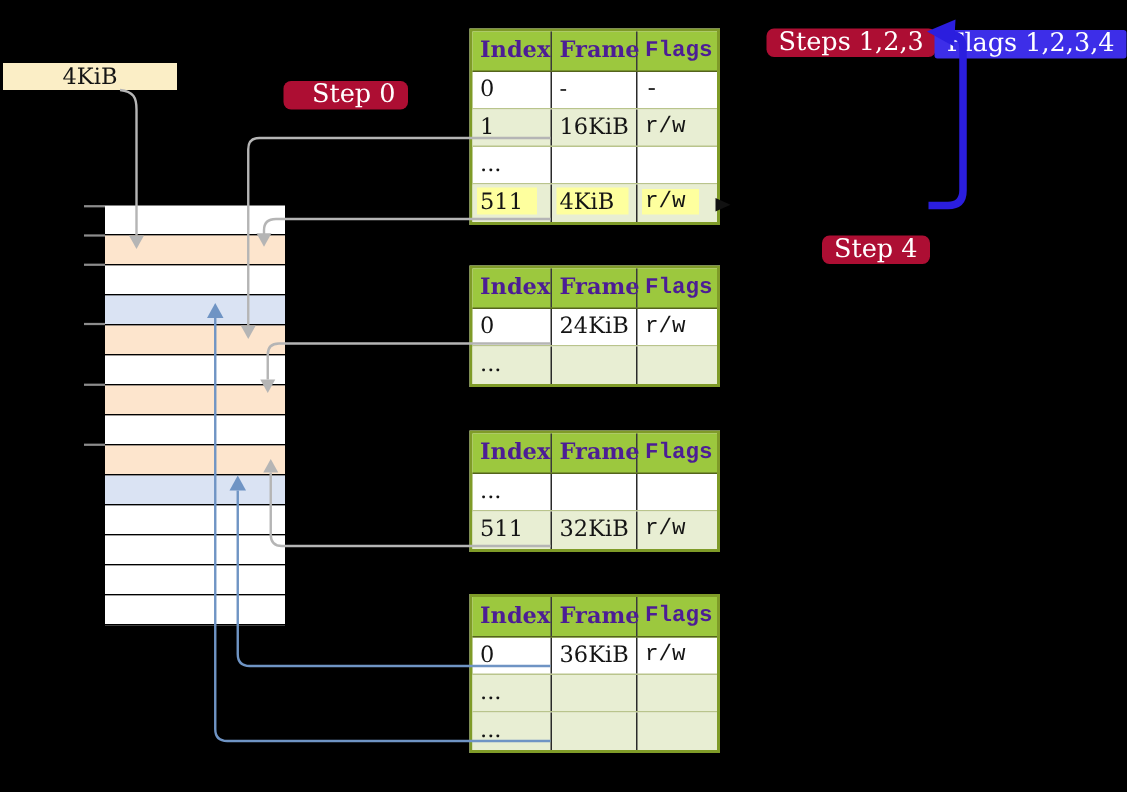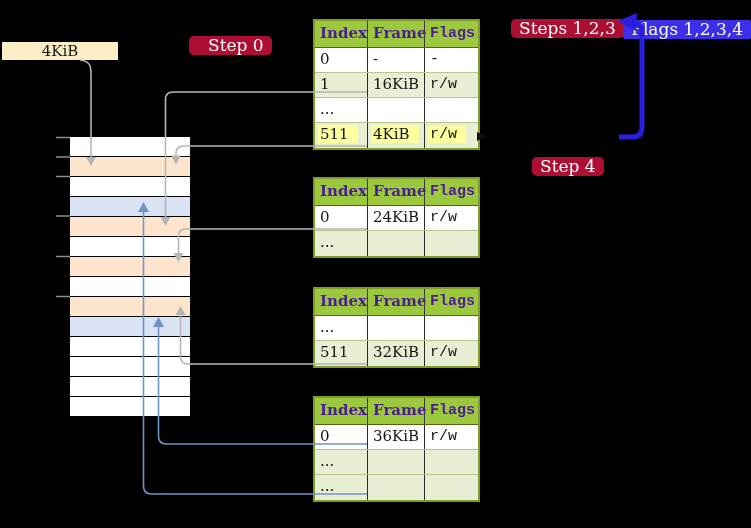--- a/index.html
+++ b/index.html
@@ -44,24 +44,24 @@
   .thickbluearr{fill:var(--arrow-blue);stroke:none;}
   .tick{stroke:#8c8c8c;stroke-width:1.5px;}
 </style>
 </head>
 <body>
 
 <div class="canvas">
 
   <div class="beige-box">4KiB</div>
 
-  <div class="badge crimson" style="left:189px;top:36px;padding-left:19px;">Step 0</div>
+  <div class="badge crimson" style="left:189px;top:54px;padding-left:19px;">Step 0</div>
   <div class="badge crimson" style="left:511px;top:19px;">Steps 1,2,3</div>
   <div class="badge bluebadge" style="right:0px;top:20px;">Flags 1,2,3,4</div>
-  <div class="badge crimson" style="left:532px;top:157px;">Step 4</div>
+  <div class="badge crimson" style="left:548px;top:157px;">Step 4</div>
 
   <div class="stack">
     <div class="memrow" style="background: rgb(255, 255, 255);"></div>
     <div class="memrow" style="background: rgb(253, 229, 205);"></div>
     <div class="memrow" style="background: rgb(255, 255, 255);"></div>
     <div class="memrow" style="background: rgb(218, 227, 243);"></div>
     <div class="memrow" style="background: rgb(253, 229, 205);"></div>
     <div class="memrow" style="background: rgb(255, 255, 255);"></div>
     <div class="memrow" style="background: rgb(253, 229, 205);"></div>
     <div class="memrow" style="background: rgb(255, 255, 255);"></div>

